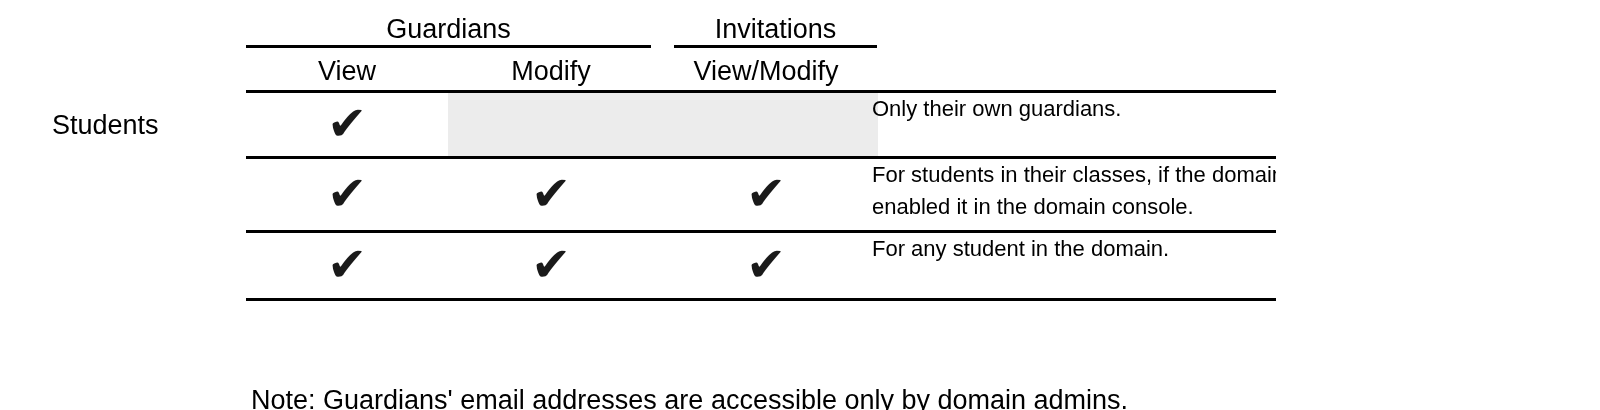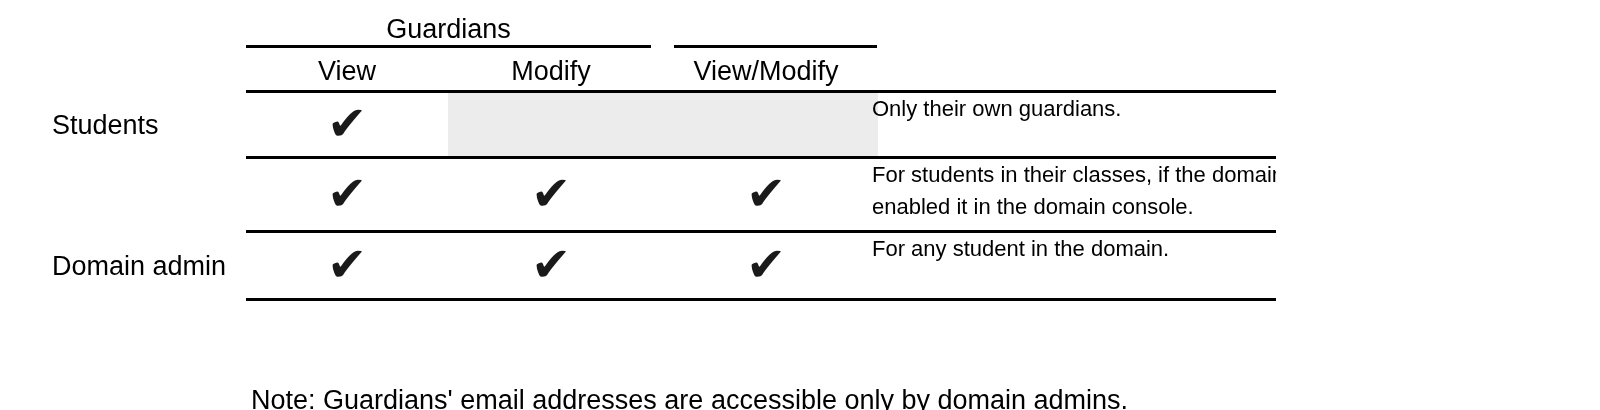--- a/index.html
+++ b/index.html
@@ -99,20 +99,21 @@
     white-space: nowrap;
     margin-top: 43px;
   }
 </style>
 </head>
 <body>
 
 <div class="canvas">
 
   <div class="abs group-label col-view" style="left:246px; width:405px;">Guardians</div>
+  <div class="abs group-label" style="left:674px; width:203px;">Invitations</div>
 
   <div class="abs hline" style="left:246px; width:405px; top:45px;"></div>
   <div class="abs hline" style="left:674px; width:203px; top:45px;"></div>
 
   <div class="abs sub-label col-view">View</div>
   <div class="abs sub-label col-modify">Modify</div>
   <div class="abs sub-label col-viewmodify">View/Modify</div>
 
   <div class="abs hline hline-full" style="top:90px;"></div>
 
@@ -145,21 +146,20 @@
     <div class="check-cell col-viewmodify">
       <span class="check-glyph">✔</span>
     </div>
     <div class="note-cell">
       <span>For students in their classes, if the domain administrator has enabled it in the domain console.</span>
     </div>
   </div>
   <div class="abs hline hline-full" style="top:230px;"></div>
 
   <div class="abs row" style="top:233px; height:65px;">
-    <div class="row-label">Domain admin</div>
     <div class="check-cell col-view">
       <span class="check-glyph">✔</span>
     </div>
     <div class="check-cell col-modify">
       <span class="check-glyph">✔</span>
     </div>
     <div class="check-cell col-viewmodify">
       <span class="check-glyph">✔</span>
     </div>
     <div class="note-cell">

